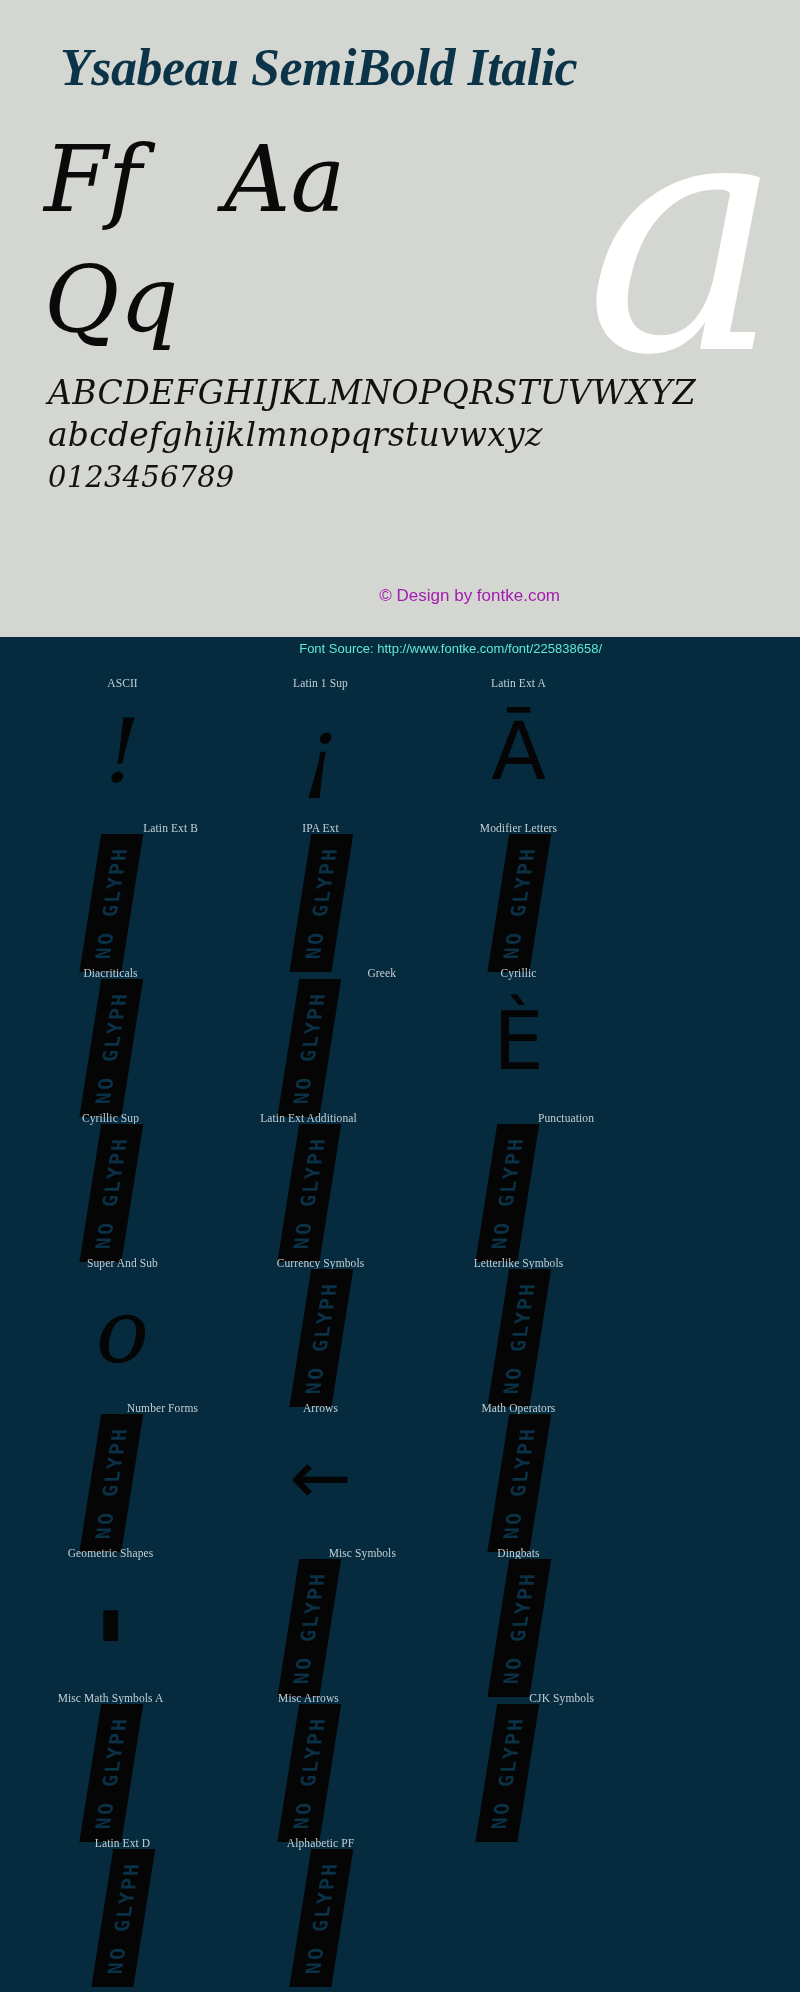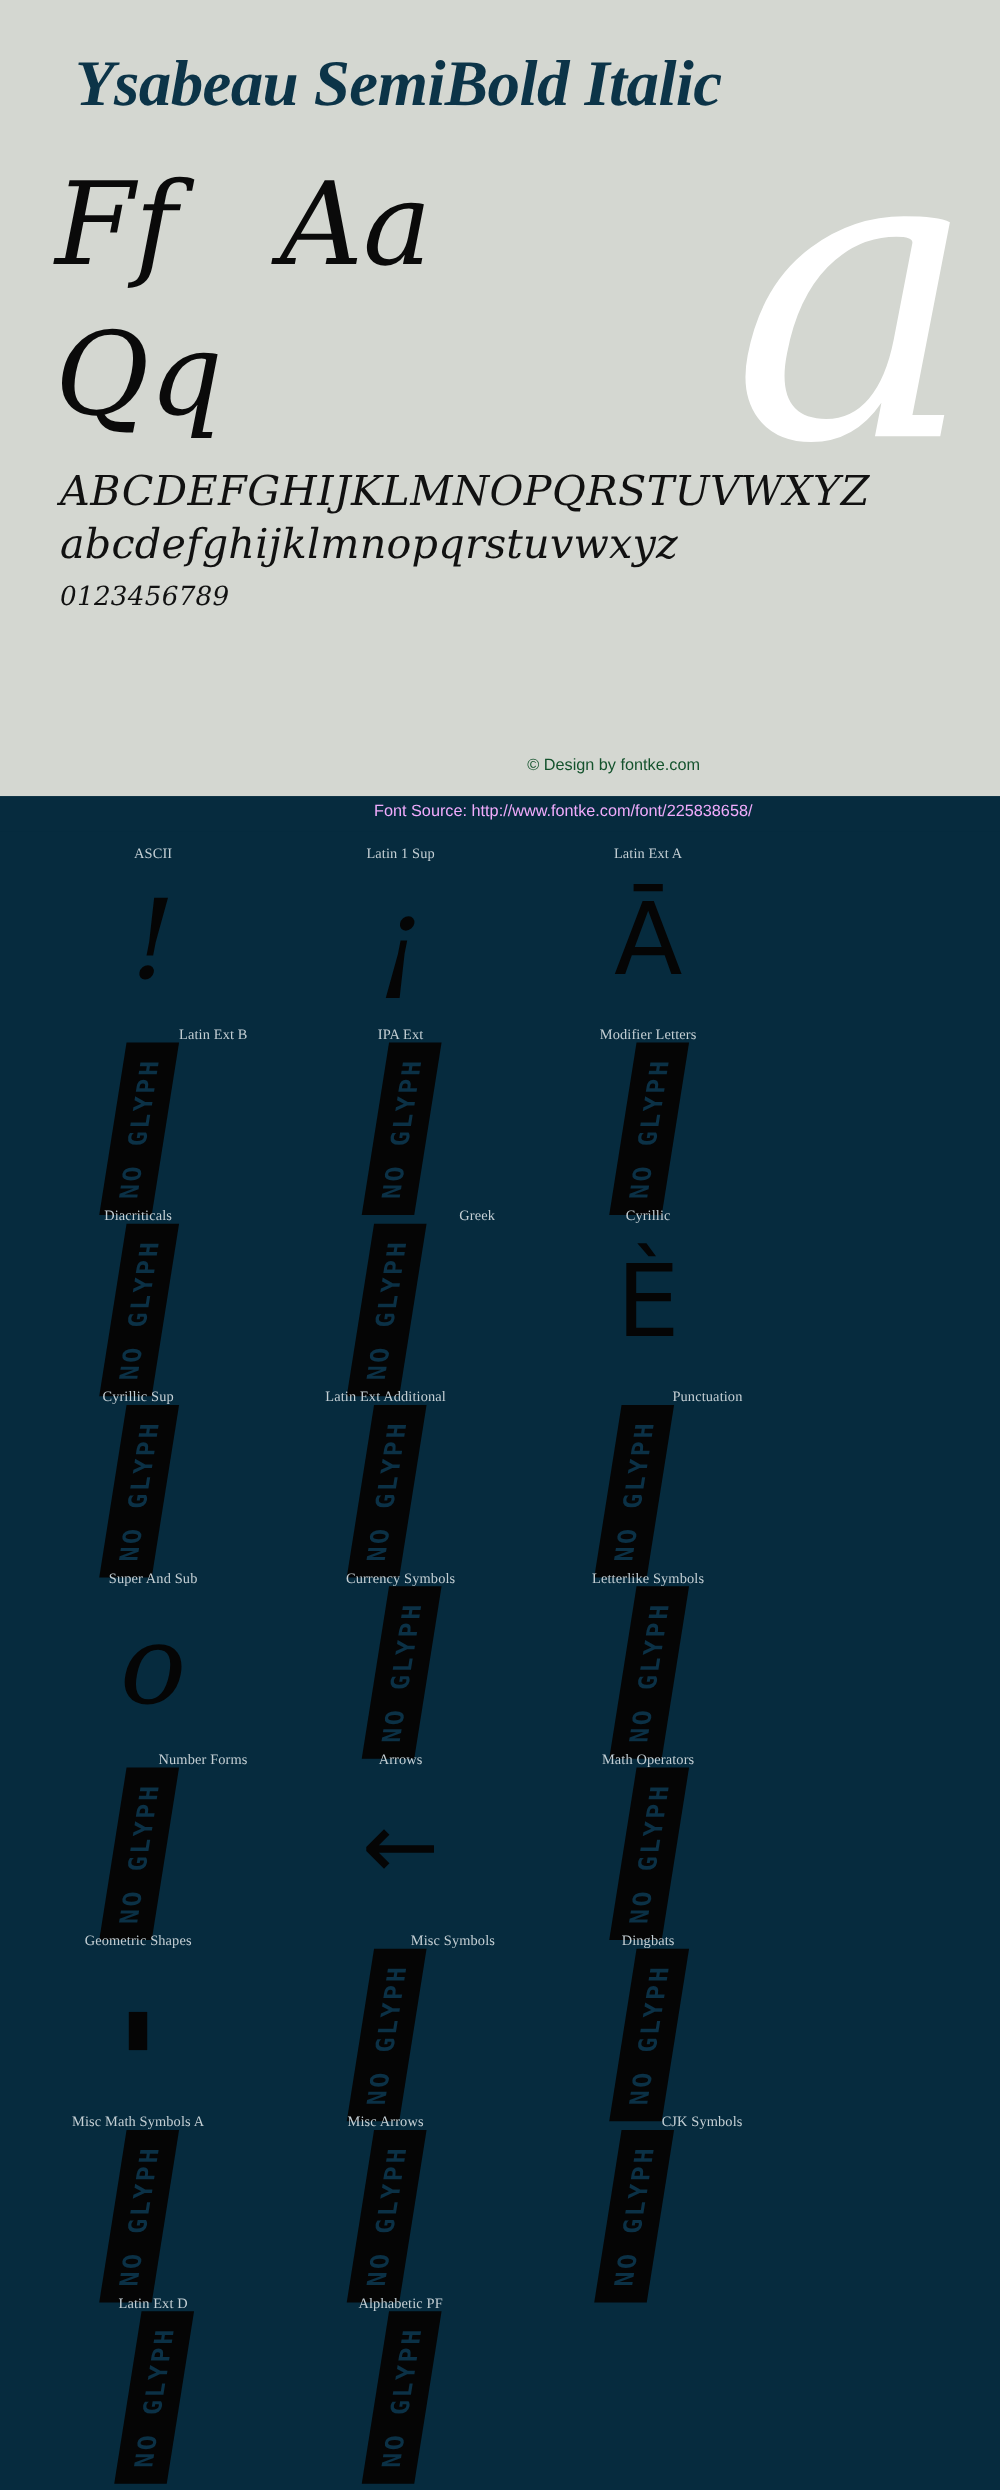--- a/index.html
+++ b/index.html
@@ -84,49 +84,49 @@
     font-size: 33px;
     line-height: 42px;
     letter-spacing: 0.4px;
   }
   #alpha-lower {
     font-size: 33px;
     line-height: 42px;
     letter-spacing: 0.2px;
   }
   #alpha-digits {
-    font-size: 21px;
+    font-size: 29px;
     line-height: 42px;
     letter-spacing: 0.2px;
   }
 
   #design-credit {
     position: absolute;
     right: 240px;
-    bottom: 18px;
+    bottom: 31px;
     font-family: "Liberation Sans", sans-serif;
-    font-size: 13px;
-    color: #14532d;
+    font-size: 17px;
+    color: #a21caf;
     white-space: nowrap;
   }
 
   
   #source-bar {
     position: relative;
     width: 800px;
     height: 28px;
     background: #062b3e;
   }
   #source-text {
     position: absolute;
     right: 198px;
     top: 4px;
     font-family: "Liberation Sans", sans-serif;
     font-size: 13px;
-    color: #f0abfc;
+    color: #5eead4;
     white-space: nowrap;
   }
 
   
   #blocks-grid {
     position: relative;
     width: 800px;
     padding-top: 10px;
     display: flex;
     flex-wrap: wrap;

